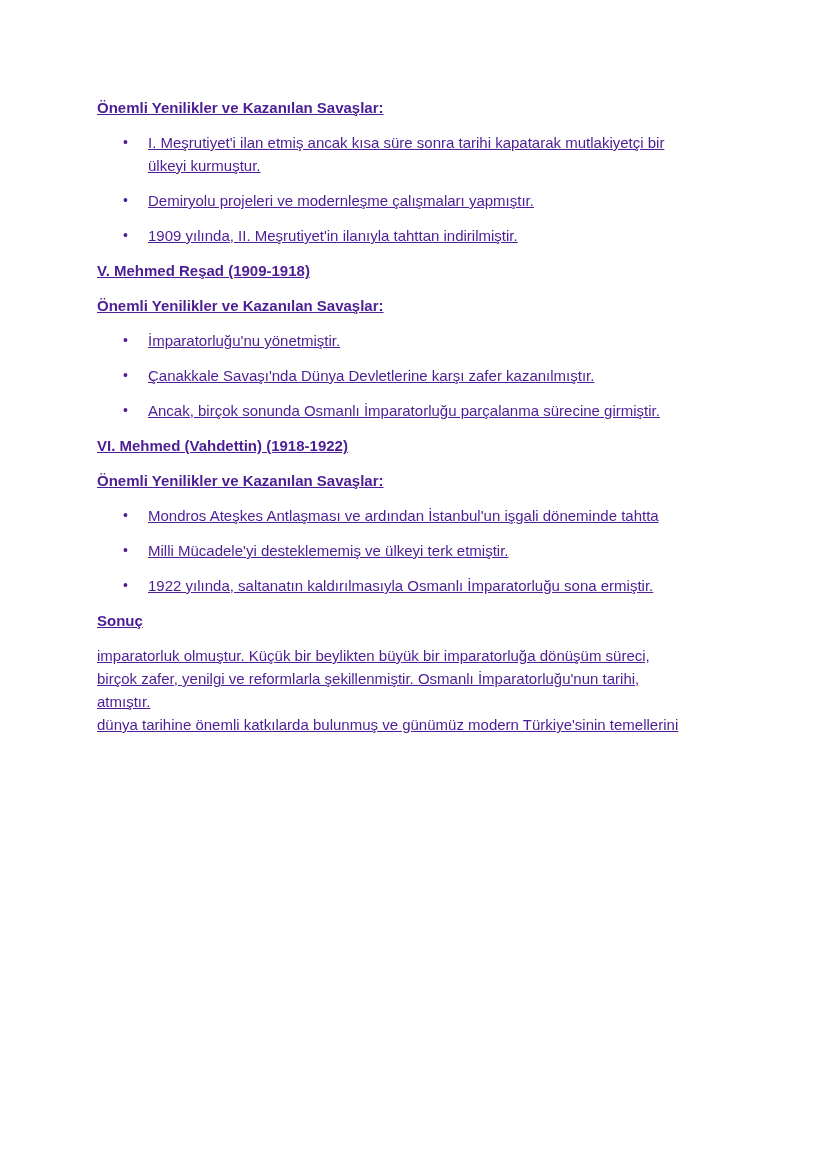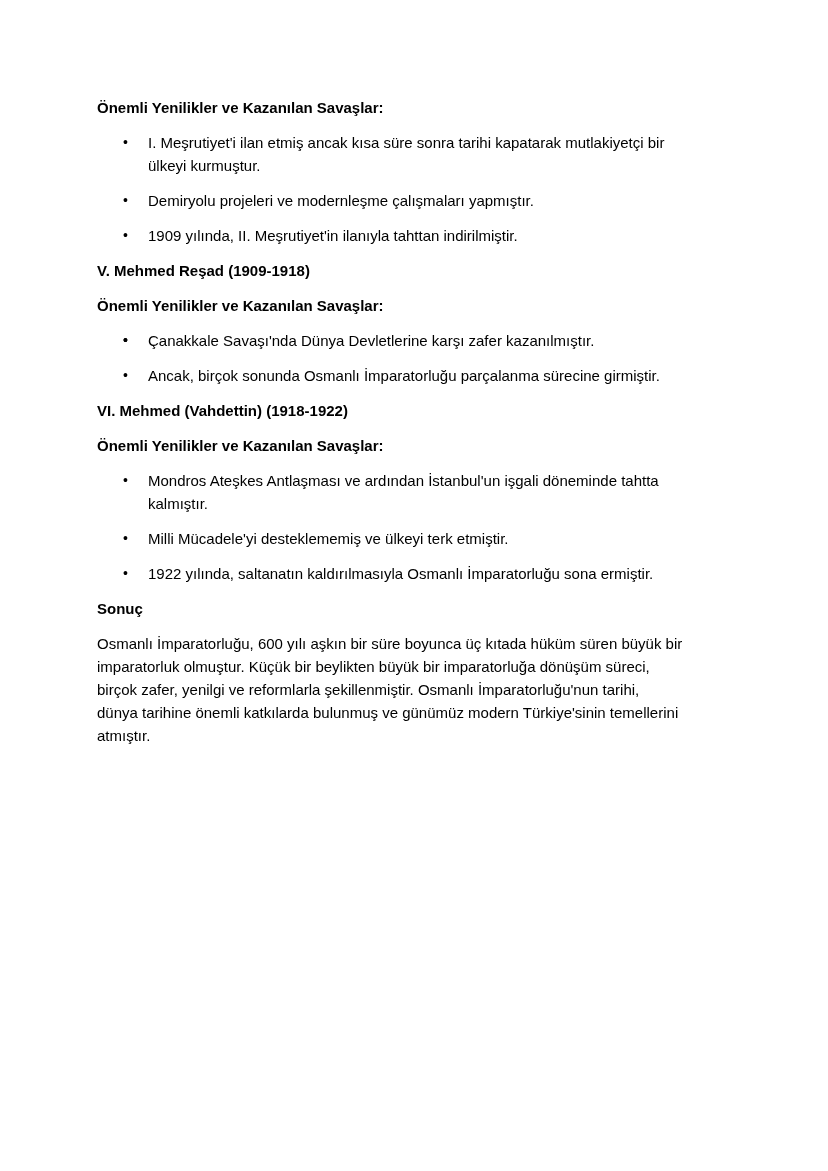--- a/index.html
+++ b/index.html
@@ -46,21 +46,21 @@
     display: block;
     white-space: nowrap;
   }
   .doc-paragraph {
     margin: 0 0 12px 0;
   }
 </style>
 </head>
 <body style="background: rgb(255, 255, 255);">
 
-<div class="page" style="background: rgb(255, 255, 255); color: #000000;">
+<div class="page" style="background: rgb(255, 255, 255); color: #4c1d95; text-decoration: underline;">
 
   <p class="doc-heading">Önemli Yenilikler ve Kazanılan Savaşlar:</p>
   <ul class="doc-list">
     <li>
       <span class="bullet-marker">•</span>
       <span class="ln">I. Meşrutiyet'i ilan etmiş ancak kısa süre sonra tarihi kapatarak mutlakiyetçi bir</span>
       <span class="ln">ülkeyi kurmuştur.</span>
     </li>
     <li>
       <span class="bullet-marker">•</span>
@@ -70,51 +70,50 @@
       <span class="bullet-marker">•</span>
       <span class="ln">1909 yılında, II. Meşrutiyet'in ilanıyla tahttan indirilmiştir.</span>
     </li>
   </ul>
 
   <p class="doc-heading">V. Mehmed Reşad (1909-1918)</p>
   <p class="doc-heading">Önemli Yenilikler ve Kazanılan Savaşlar:</p>
   <ul class="doc-list">
     <li>
       <span class="bullet-marker">•</span>
+      <span class="ln">İmparatorluğu'nu yönetmiştir.</span>
     </li>
     <li>
       <span class="bullet-marker">•</span>
       <span class="ln">Çanakkale Savaşı'nda Dünya Devletlerine karşı zafer kazanılmıştır.</span>
     </li>
     <li>
       <span class="bullet-marker">•</span>
       <span class="ln">Ancak, birçok sonunda Osmanlı İmparatorluğu parçalanma sürecine girmiştir.</span>
     </li>
   </ul>
 
   <p class="doc-heading">VI. Mehmed (Vahdettin) (1918-1922)</p>
   <p class="doc-heading">Önemli Yenilikler ve Kazanılan Savaşlar:</p>
   <ul class="doc-list">
     <li>
       <span class="bullet-marker">•</span>
       <span class="ln">Mondros Ateşkes Antlaşması ve ardından İstanbul'un işgali döneminde tahtta</span>
-      <span class="ln">kalmıştır.</span>
     </li>
     <li>
       <span class="bullet-marker">•</span>
       <span class="ln">Milli Mücadele'yi desteklememiş ve ülkeyi terk etmiştir.</span>
     </li>
     <li>
       <span class="bullet-marker">•</span>
       <span class="ln">1922 yılında, saltanatın kaldırılmasıyla Osmanlı İmparatorluğu sona ermiştir.</span>
     </li>
   </ul>
 
   <p class="doc-heading">Sonuç</p>
   <p class="doc-paragraph">
-    <span class="ln">Osmanlı İmparatorluğu, 600 yılı aşkın bir süre boyunca üç kıtada hüküm süren büyük bir</span>
     <span class="ln">imparatorluk olmuştur. Küçük bir beylikten büyük bir imparatorluğa dönüşüm süreci,</span>
     <span class="ln">birçok zafer, yenilgi ve reformlarla şekillenmiştir. Osmanlı İmparatorluğu'nun tarihi,</span>
+    <span class="ln">atmıştır.</span>
     <span class="ln">dünya tarihine önemli katkılarda bulunmuş ve günümüz modern Türkiye'sinin temellerini</span>
-    <span class="ln">atmıştır.</span>
   </p>
 
 </div>
 
 </body></html>

